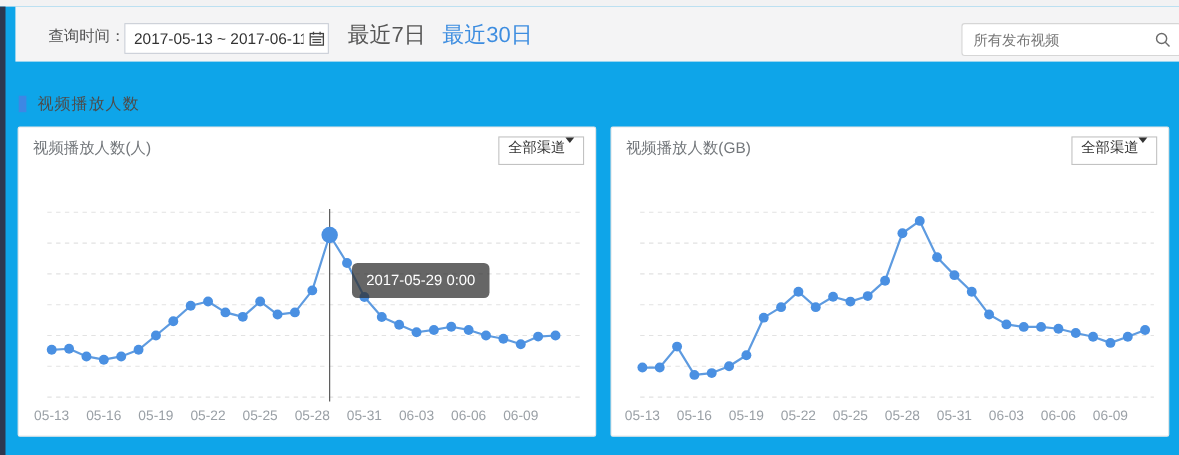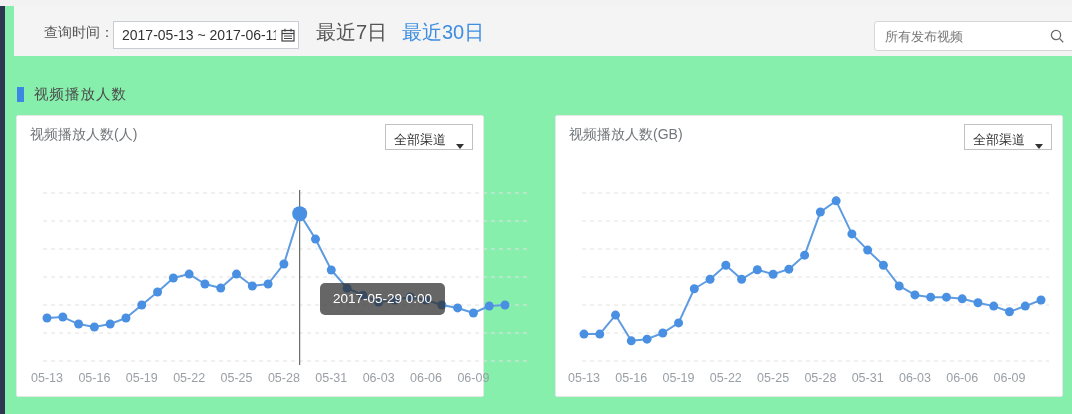--- a/index.html
+++ b/index.html
@@ -1,18 +1,18 @@
 <!DOCTYPE html>
 <html><head>
 <meta charset="utf-8">
 <style>
   * { margin:0; padding:0; box-sizing:border-box; }
   html,body { background:#fff; }
   body { font-family:"Liberation Sans","DejaVu Sans",sans-serif; }
-  #stage { position:relative; width:1072px; height:414px; background:#86efac; overflow:hidden; }
+  #stage { position:relative; width:1072px; height:414px; background:#0ea5e9; overflow:hidden; }
 
   
   .top-strip { position:absolute; left:0; top:0; width:1072px; height:6px; background:#f2f2f3; }
   .side-sliver { position:absolute; left:0; top:6px; width:5px; height:408px; background:#2d3850; }
 
   
   .topbar { position:absolute; left:14px; top:6px; width:1058px; height:50px; background:#f4f4f5; }
   .query-label { position:absolute; left:30px; top:16px; font-size:14px; color:#555; line-height:20px; }
   .date-input-wrap { position:absolute; left:99px; top:15px; width:186px; height:28px; }
   .date-input { width:100%; height:100%; border:1px solid #c9ced6; background:#fff; font-size:14px;
@@ -27,33 +27,33 @@
   .search-input::placeholder { color:#767676; opacity:1; }
   .search-icon { position:absolute; right:9px; top:7px; width:16px; height:16px; color:#6b6b6b; }
 
   
   .section-head { position:absolute; left:17px; top:85px; height:18px; }
   .accent { position:absolute; left:0; top:2px; width:7px; height:15px; background:#3d87e4; }
   .section-title { position:absolute; left:17px; top:0; font-size:14.5px; color:#4c4c4c; letter-spacing:1px; white-space:nowrap; }
 
   
   .card { position:absolute; top:115px; height:282px; background:#fff; border:1px solid #e7e7e7; border-radius:2px; }
-  .card-left  { left:16px;  width:468px; }
+  .card-left  { left:16px;  width:526px; }
   .card-right { left:555px; width:508px; }
   .card-title { position:absolute; left:13px; top:10px; font-size:14px; color:#73777b; white-space:nowrap; z-index:2; }
   .channel-select { position:absolute; right:10px; top:8px; height:26px; border:1px solid #c2c2c2; background:#fff;
-                    display:flex; align-items:flex-end; gap:10px; padding:0 8px; cursor:pointer; z-index:2; }
+                    display:flex; align-items:flex-start; padding:0 8px; cursor:pointer; z-index:2; }
   .channel-select .lbl { font-size:13px; color:#333; white-space:nowrap; }
   .dd-arrow { width:0; height:0; border-left:4px solid transparent; border-right:4px solid transparent;
               border-top:5px solid #333; }
   .chart-svg { position:absolute; left:0; top:0; z-index:1; }
 
   
   .tooltip { position:absolute; left:303px; top:123px; z-index:3; background:rgba(48,48,48,0.74);
-             border-radius:5px; padding:6px 13px; pointer-events:none;margin-top:44px; }
+             border-radius:5px; padding:6px 13px; pointer-events:none; }
   .tooltip div { color:#fff; font-size:13.5px; line-height:20px; white-space:nowrap; }
 </style>
 </head>
 <body>
 
 <div id="stage">
 
   <div class="top-strip"></div>
   <div class="side-sliver"></div>
 

